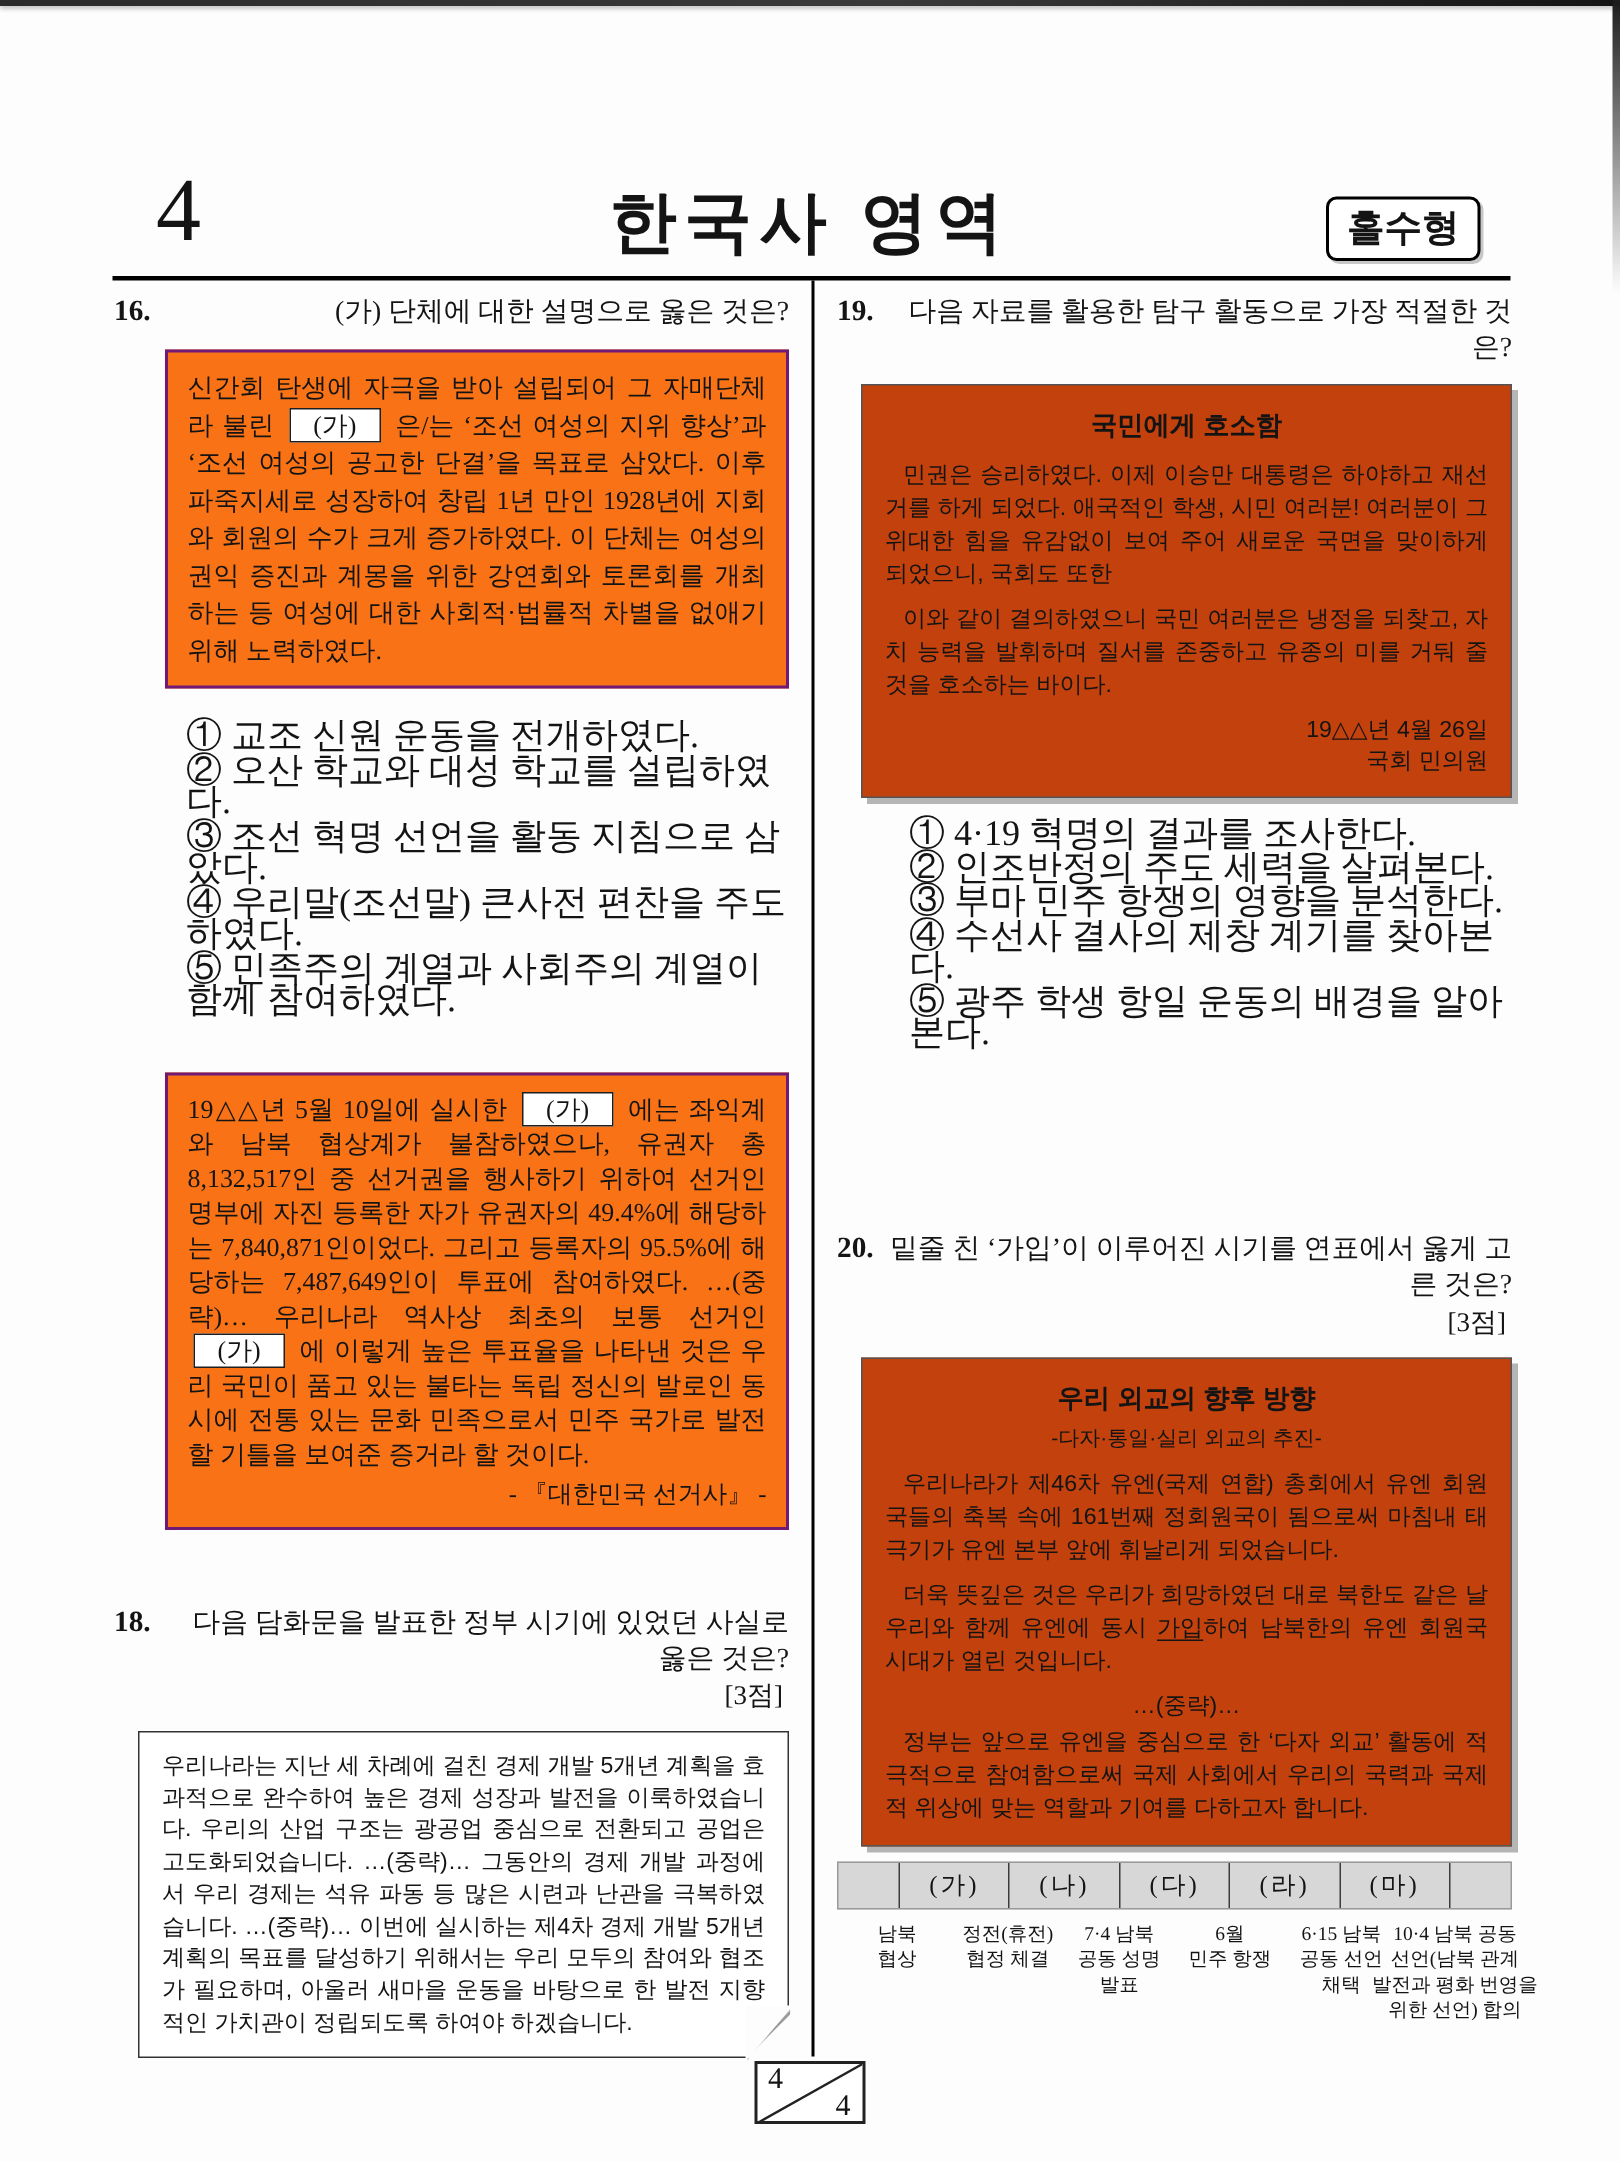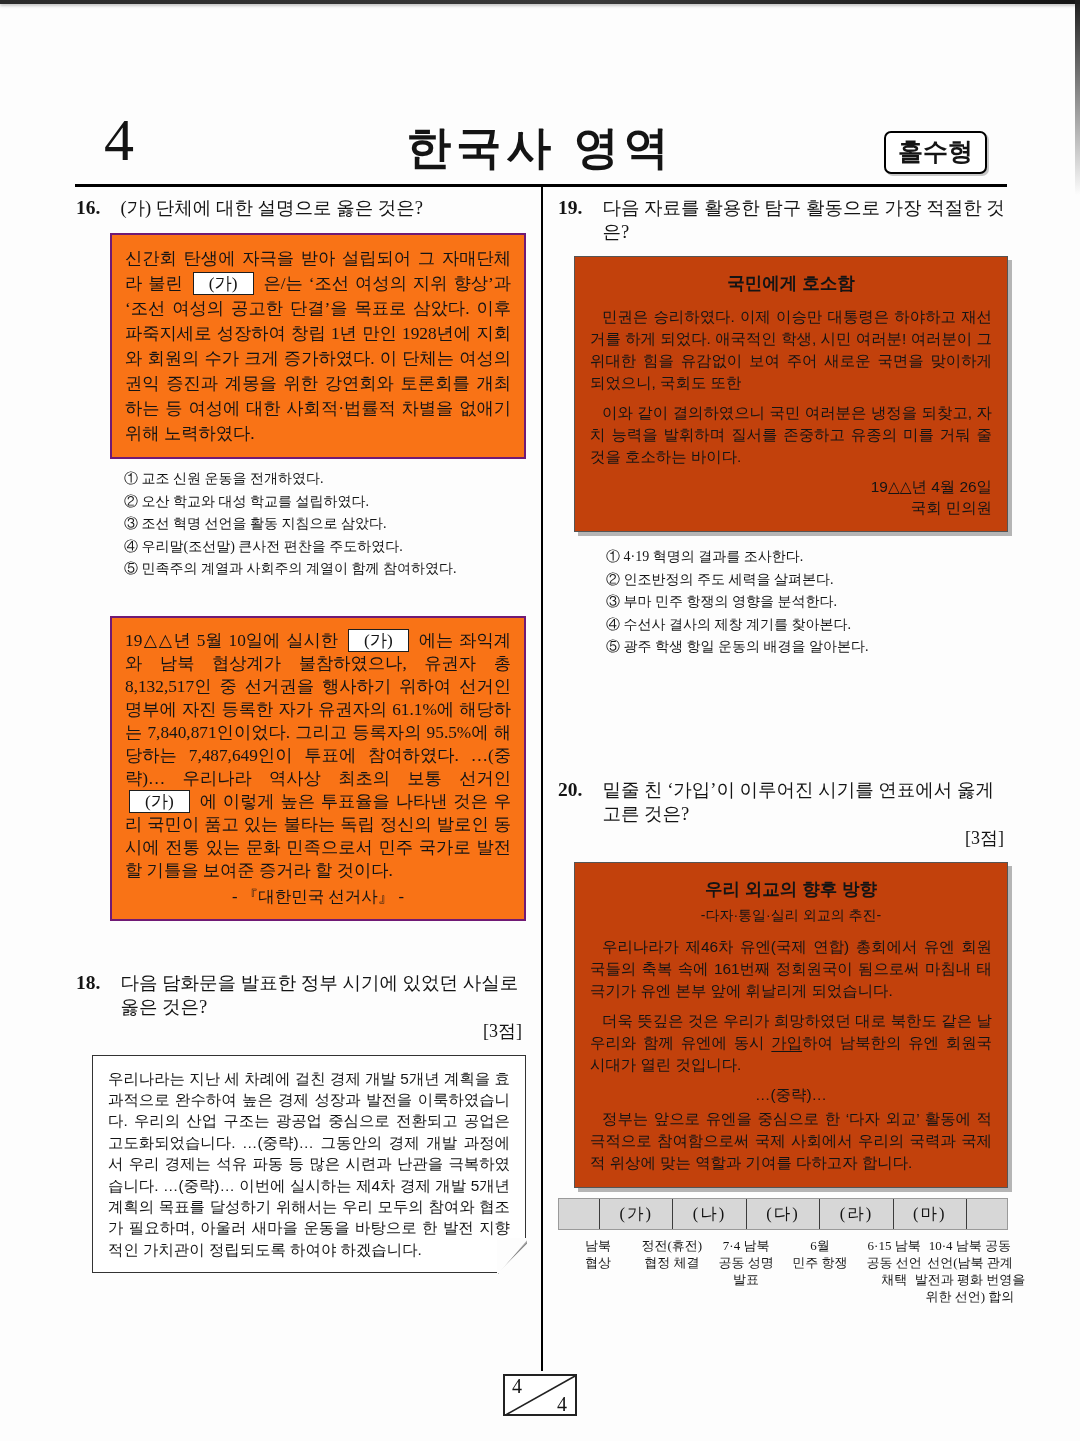--- a/index.html
+++ b/index.html
@@ -23,34 +23,34 @@
     font-family:"Liberation Sans","DejaVu Sans",sans-serif;font-weight:700;font-size:25px;
     border:2.5px solid #000;border-radius:7px;padding:2px 12px 4px;background:#fff;
     box-shadow:2px 2px 0 #c7c7c7;}
   .header-rule{position:absolute;left:75px;top:184px;width:932px;height:2.5px;background:#000;}
   .col-divider{position:absolute;left:541px;top:187px;width:1.8px;height:1184px;background:#000;}
 
   .col{position:absolute;top:196px;width:450px;}
   .col-left{left:76px;}
   .col-right{left:558px;}
 
-  .q-head{display:flex;gap:20px;font-size:18.5px;line-height:24px;}
+  .q-head{display:flex;gap:9px;font-size:18.5px;line-height:24px;text-align:right;}
   .q-num{font-weight:700;font-size:19.5px;}
   .q-stem{flex:1;}
   .points-line{text-align:right;font-size:18px;line-height:24px;padding-right:4px;}
 
   .passage-box{border:2px solid #701a75;margin:13px 0 0 34px;padding:11px 13px;
     font-size:17.3px;text-align:justify;background:#f97316;}
   .lh-q16{line-height:25px;}
   .lh-q17{line-height:23px;}
   .blank{display:inline-block;border:1.6px solid #1e1e1e;padding:0 15px;margin:0 4px;
     line-height:21px;background:#fff;}
-  .source-line{text-align:center;font-size:16.5px;margin-top:3px;}
-
-  .choices{margin:9px 0 0 48px;font-size:14px;}
+  .source-line{text-align:right;font-size:16.5px;margin-top:3px;}
+
+  .choices{margin:22px 0 0 48px;font-size:24px;}
   .choice{line-height:21.5px;margin-bottom:1px;}
 
   .sec-q17{margin-top:36px;}
   .sec-q18{margin-top:50px;}
   .sec-q20{margin-top:120px;}
 
   
   .doc-box{border:1.6px solid #555;box-shadow:4px 4px 0 #b5b5b5;margin:12px 0 0 16px;
     padding:13px 15px;font-family:"Liberation Sans","DejaVu Sans",sans-serif;
     font-size:15.4px;line-height:22px;text-align:justify;background:#c2410c;}
@@ -125,21 +125,21 @@
       <div class="choice">③ 조선 혁명 선언을 활동 지침으로 삼았다.</div>
       <div class="choice">④ 우리말(조선말) 큰사전 편찬을 주도하였다.</div>
       <div class="choice">⑤ 민족주의 계열과 사회주의 계열이 함께 참여하였다.</div>
     </div>
   </div>
 
   <div class="sec-q17">
     <div class="passage-box lh-q17">
       <span>19△△년 5월 10일에 실시한</span>
       <span class="blank">(가)</span>
-      <span>에는 좌익계와 남북 협상계가 불참하였으나, 유권자 총 8,132,517인 중 선거권을 행사하기 위하여 선거인 명부에 자진 등록한 자가 유권자의 61.1%에 해당하는 7,840,871인이었다. 그리고 등록자의 95.5%에 해당하는 7,487,649인이 투표에 참여하였다. …(중략)… 우리나라 역사상 최초의 보통 선거인</span>
+      <span>에는 좌익계와 남북 협상계가 불참하였으나, 유권자 총 8,132,517인 중 선거권을 행사하기 위하여 선거인 명부에 자진 등록한 자가 유권자의 49.4%에 해당하는 7,840,871인이었다. 그리고 등록자의 95.5%에 해당하는 7,487,649인이 투표에 참여하였다. …(중략)… 우리나라 역사상 최초의 보통 선거인</span>
       <span class="blank">(가)</span>
       <span>에 이렇게 높은 투표율을 나타낸 것은 우리 국민이 품고 있는 불타는 독립 정신의 발로인 동시에 전통 있는 문화 민족으로서 민주 국가로 발전할 기틀을 보여준 증거라 할 것이다.</span>
       <div class="source-line">- 『대한민국 선거사』 -</div>
     </div>
   </div>
 
   <div class="sec-q18">
     <div class="q-head">
       <span class="q-num">18.</span>
       <span class="q-stem">다음 담화문을 발표한 정부 시기에 있었던 사실로 옳은 것은?</span>

